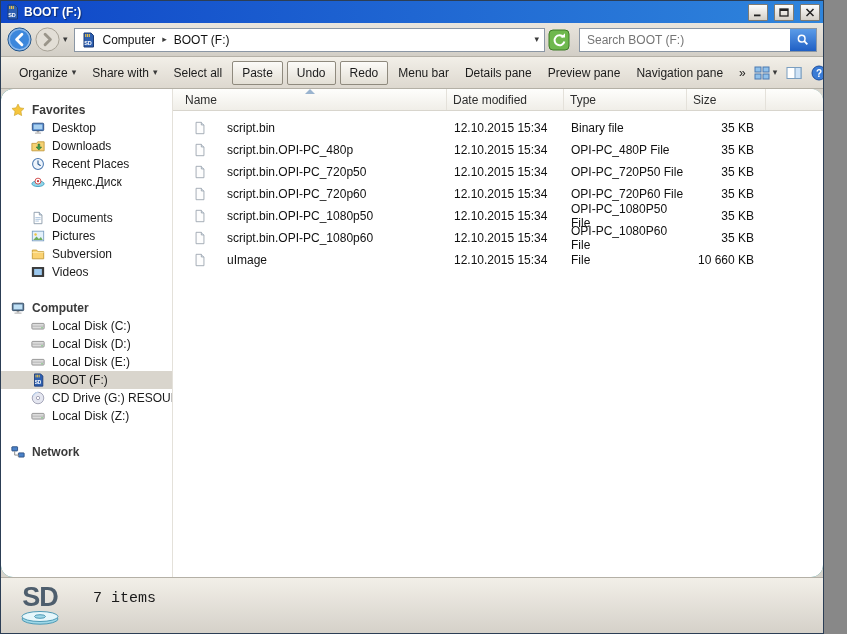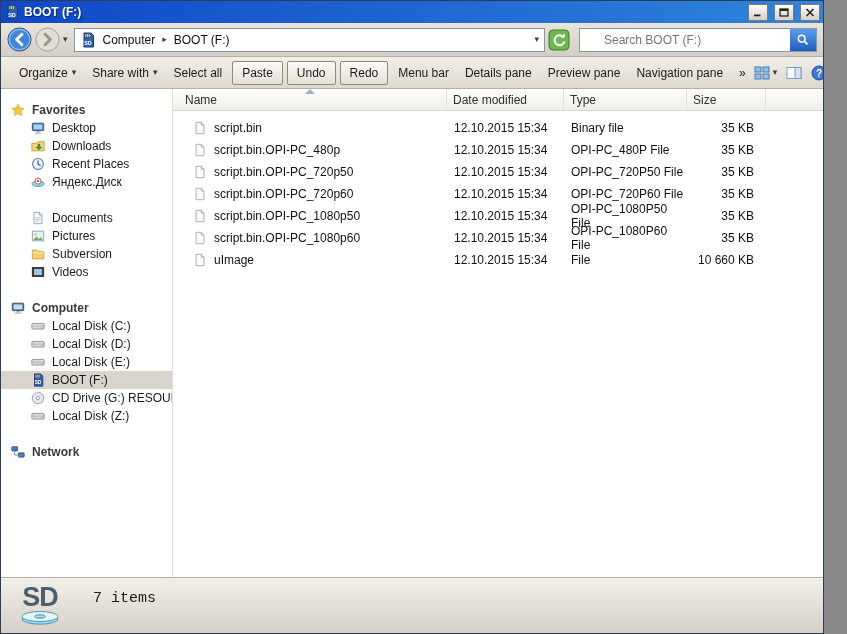--- a/index.html
+++ b/index.html
@@ -26,37 +26,37 @@
   .i14 { width:14px; height:14px; display:inline-block; flex:0 0 14px; }
   .i26 svg,.i22 svg,.i16 svg,.i14 svg,.sd-disc svg { width:100%; height:100%; display:block; }
   .chev { font-size:9px; color:#3a3a3a; line-height:1; display:inline-block; }
   .addressbar { flex:1; height:24px; background:#fff; border:1px solid #8a96a4;
                 display:flex; align-items:center; padding:0 5px; gap:5px; margin-left:3px; font-size:12px; }
   .crumb { color:#111; padding:2px 2px; white-space:nowrap; }
   .addr-chev { margin-left:auto; }
   .searchbox { width:238px; height:24px; background:#fff; border:1px solid #8a96a4;
                display:flex; align-items:center; margin-left:6px; }
   .searchbox input { flex:1; border:none; outline:none; background:transparent;
-                     font:12px "Liberation Sans", sans-serif; color:#444; padding:0 24px; min-width:0; }
+                     font:12px "Liberation Sans", sans-serif; color:#444; padding:0 7px; min-width:0; }
   .searchbtn { width:26px; height:22px; background:linear-gradient(#5b9ce8,#1f5fc4);
                display:flex; align-items:center; justify-content:center; }
   .searchbtn .i16 { width:14px; height:14px; }
 
   
   .toolbar { height:32px; flex:0 0 32px; display:flex; align-items:center; padding:0 10px;
              background:linear-gradient(#f2efe8,#ddd8cf); border-bottom:1px solid #b4b0a6;
              font-size:12px; color:#1c1c1c; }
   .tb-item { display:flex; align-items:center; gap:4px; padding:5px 8px; white-space:nowrap; cursor:default; }
   .tb-btn { border:1px solid #8f8a7e; background:linear-gradient(#fcfbf8,#e3dfd5);
             padding:4px 9px; border-radius:2px; margin:0 2px; white-space:nowrap; cursor:default; }
   .tb-right { margin-left:auto; display:flex; align-items:center; gap:9px; }
   .viewsgrp { display:flex; align-items:center; gap:3px; }
 
   
-  .main { flex:1 1 auto; display:flex; background:#0f766e; overflow:hidden; }
+  .main { flex:1 1 auto; display:flex; background:#0f766e; overflow:hidden;border-radius:12px; }
   .sidebar { width:172px; flex:0 0 172px; background:#fff; border-right:1px solid #e4e1da;
              padding-top:12px; font-size:12px; overflow:hidden; }
   .sb-group { margin-bottom:18px; }
   .sb-ghead { display:flex; align-items:center; gap:7px; padding:2px 0 2px 10px; height:18px;
               font-weight:bold; color:#3a3a3a; cursor:default; }
   .sb-item { display:flex; align-items:center; gap:7px; padding:0 0 0 30px; height:18px;
              color:#1a1a1a; white-space:nowrap; overflow:hidden; cursor:default; }
   .sb-item.selected { background:#d9d5cd; }
 
   .filearea { flex:1 1 auto; display:flex; flex-direction:column; background:#fff; }
@@ -67,21 +67,21 @@
          position:relative; cursor:default; }
   .col-name { width:274px; padding-left:12px; }
   .col-date { width:117px; }
   .col-type { width:123px; }
   .col-size { width:79px; }
   .col-fill { flex:1; border-right:none; }
   .sort-ind { position:absolute; top:0; left:50%; transform:translateX(-50%); }
   .sort-ind svg { width:10px; height:5px; display:block; }
   .rows { padding-top:6px; }
   .frow { display:flex; align-items:center; height:22px; font-size:12px; color:#111; }
-  .fc-name { width:274px; display:flex; align-items:center; gap:7px; padding-left:20px; overflow:hidden; }
+  .fc-name { width:274px; display:flex; align-items:center; gap:20px; padding-left:20px; overflow:hidden; }
   .fc-date { width:117px; padding-left:7px; }
   .fc-type { width:123px; padding-left:7px; }
   .fc-size { width:79px; text-align:right; padding-right:12px; }
 
   
   .statusbar { height:56px; flex:0 0 56px; display:flex; align-items:flex-start;
                padding:6px 12px; background:linear-gradient(#f2efe8,#d5d1c9);
                border-top:1px solid #b4b0a6; gap:26px; }
   .sd-logo { display:flex; flex-direction:column; align-items:center; width:54px; }
   .sd-text { font-weight:bold; font-size:27px; line-height:26px; color:#4e5e6d; letter-spacing:-1px; }

